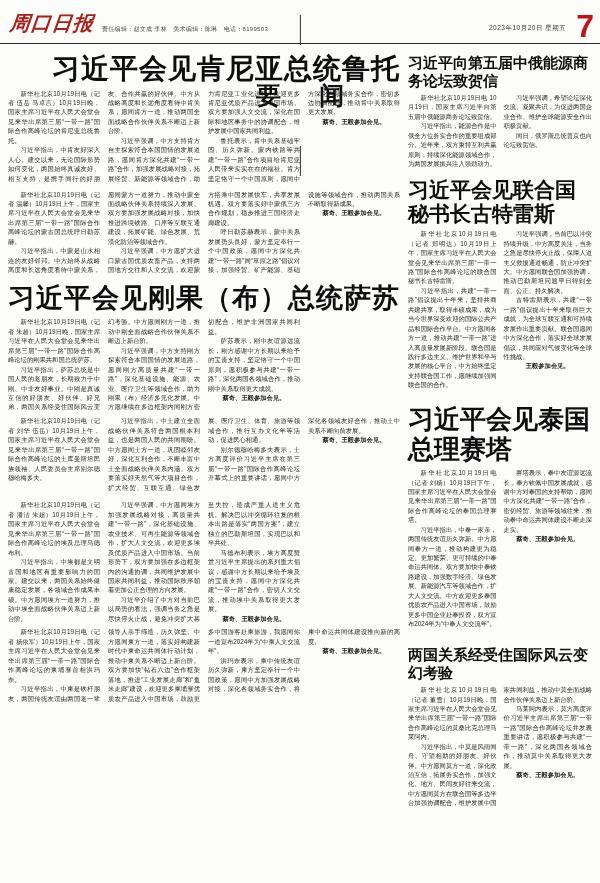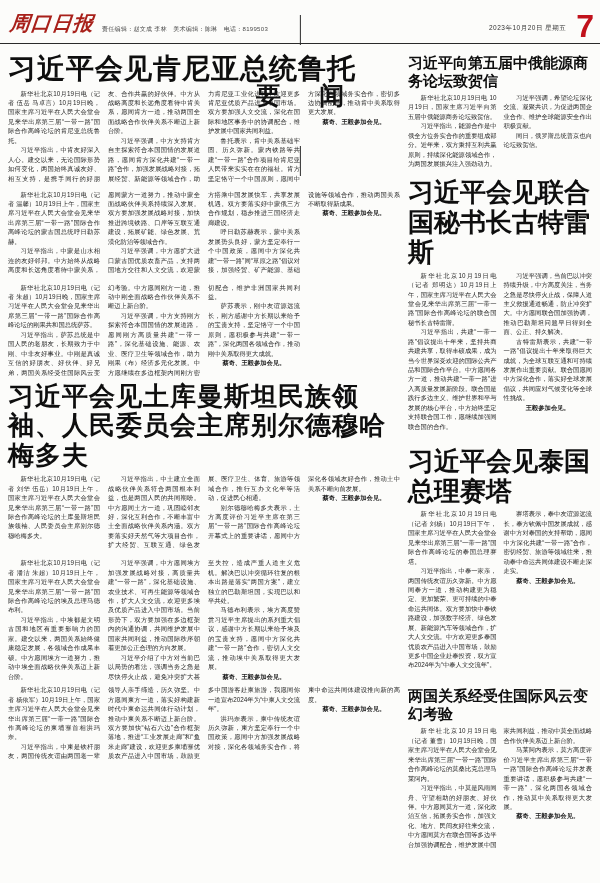--- a/index.html
+++ b/index.html
@@ -31,26 +31,26 @@
   }
   .mast-right { position:absolute; right:6px; bottom:2px; display:flex; align-items:flex-end; gap:10px; }
   .issue-date { font-size:6.5px; color:#333; padding-bottom:8px; letter-spacing:0.5px; }
   .page-number { font-size:32px; font-weight:bold; color:#c1121c; line-height:0.9; font-family:"Liberation Sans", sans-serif; }
   
   .content { display:flex; gap:8px; padding:4px 8px 0 8px; }
   .left-region  { width:392px; flex:none; }
   .right-region { flex:1; min-width:0; }
   
   .hl { font-weight:bold; color:#0e0e0e; font-family:"Liberation Sans", sans-serif; }
-  .hl-c  { text-align:left; letter-spacing:1px; }
+  .hl-c  { text-align:right; letter-spacing:1px; }
   .h-28 { font-size:28px; line-height:1.2; }
   .h-27 { font-size:27px; line-height:1.18; }
   .h-24 { font-size:24px; line-height:1.2; }
   .h-26 { font-size:26px; line-height:1.15; }
-  .h-23 { font-size:26px; line-height:1.15; }
+  .h-23 { font-size:21px; line-height:1.15; }
   .h-21 { font-size:15px; line-height:1.2; }
   
   .body { overflow:hidden; column-fill:auto; font-size:6.3px; line-height:1.5;
           text-align:justify; color:#1f1f1f; margin-top:3px; }
   .cols4 { column-count:4; column-gap:8px; }
   .cols2 { column-count:2; column-gap:7px; }
   .body p { text-indent:2em; margin:0; }
   .body p.sign { text-indent:0; text-align:center; font-weight:bold; }
   .article { margin-top:4px; }
 </style>
@@ -94,31 +94,31 @@
         <div class="body cols4" style="height:89px">
             <p>新华社北京10月19日电（记者 温馨）10月19日上午，国家主席习近平在人民大会堂会见来华出席第三届“一带一路”国际合作高峰论坛的蒙古国总统呼日勒苏赫。</p>
             <p>习近平指出，中蒙是山水相连的友好邻邦。中方始终从战略高度和长远角度看待中蒙关系，愿同蒙方一道努力，推动中蒙全面战略伙伴关系持续深入发展。双方要加强发展战略对接，加快推进跨境铁路、口岸等互联互通建设，拓展矿能、绿色发展、荒漠化防治等领域合作。</p>
             <p>习近平强调，中方愿扩大进口蒙古国优质农畜产品，支持两国地方交往和人文交流，欢迎蒙方搭乘中国发展快车，共享发展机遇。双方要落实好中蒙俄三方合作规划，稳步推进三国经济走廊建设。</p>
             <p>呼日勒苏赫表示，蒙中关系发展势头良好，蒙方坚定奉行一个中国政策，愿同中方深化共建“一带一路”同“草原之路”倡议对接，加强经贸、矿产能源、基础设施等领域合作，推动两国关系不断取得新成果。</p>
             <p class="sign">蔡奇、王毅参加会见。</p>
           </div>
       </article>
 
       <article class="article">
+        <h1 class="hl hl-c h-27">习近平会见刚果（布）总统萨苏</h1>
         <div class="body cols4" style="height:95px">
             <p>新华社北京10月19日电（记者 朱超）10月19日晚，国家主席习近平在人民大会堂会见来华出席第三届“一带一路”国际合作高峰论坛的刚果共和国总统萨苏。</p>
             <p>习近平指出，萨苏总统是中国人民的老朋友，长期致力于中刚、中非友好事业。中刚是真诚互信的好朋友、好伙伴、好兄弟，两国关系经受住国际风云变幻考验。中方愿同刚方一道，推动中刚全面战略合作伙伴关系不断迈上新台阶。</p>
             <p>习近平强调，中方支持刚方探索符合本国国情的发展道路，愿同刚方高质量共建“一带一路”，深化基础设施、能源、农业、医疗卫生等领域合作，助力刚果（布）经济多元化发展。中方愿继续在多边框架内同刚方密切配合，维护非洲国家共同利益。</p>
             <p>萨苏表示，刚中友谊源远流长，刚方感谢中方长期以来给予的宝贵支持，坚定恪守一个中国原则，愿积极参与共建“一带一路”，深化两国各领域合作，推动刚中关系取得更大成就。</p>
             <p class="sign">蔡奇、王毅参加会见。</p>
           </div>
       </article>
 
       <article class="article">
-        <h1 class="hl hl-c h-26">习近平会见土库曼斯坦民族领袖、人民委员会主席别尔德穆哈梅多夫</h1>
         <div class="body cols4" style="height:80px">
             <p>新华社北京10月19日电（记者 刘华 伍岳）10月19日上午，国家主席习近平在人民大会堂会见来华出席第三届“一带一路”国际合作高峰论坛的土库曼斯坦民族领袖、人民委员会主席别尔德穆哈梅多夫。</p>
             <p>习近平指出，中土建立全面战略伙伴关系符合两国根本利益，也是两国人民的共同期盼。中方愿同土方一道，巩固睦邻友好，深化互利合作，不断丰富中土全面战略伙伴关系内涵。双方要落实好天然气等大项目合作，扩大经贸、互联互通、绿色发展、医疗卫生、体育、旅游等领域合作，推行互办文化年等活动，促进民心相通。</p>
             <p>别尔德穆哈梅多夫表示，土方高度评价习近平主席在第三届“一带一路”国际合作高峰论坛开幕式上的重要讲话，愿同中方深化各领域友好合作，推动土中关系不断向前发展。</p>
             <p class="sign">蔡奇、王毅参加会见。</p>
           </div>
       </article>
 
       <article class="article">
         <div class="body cols4" style="height:123px">

